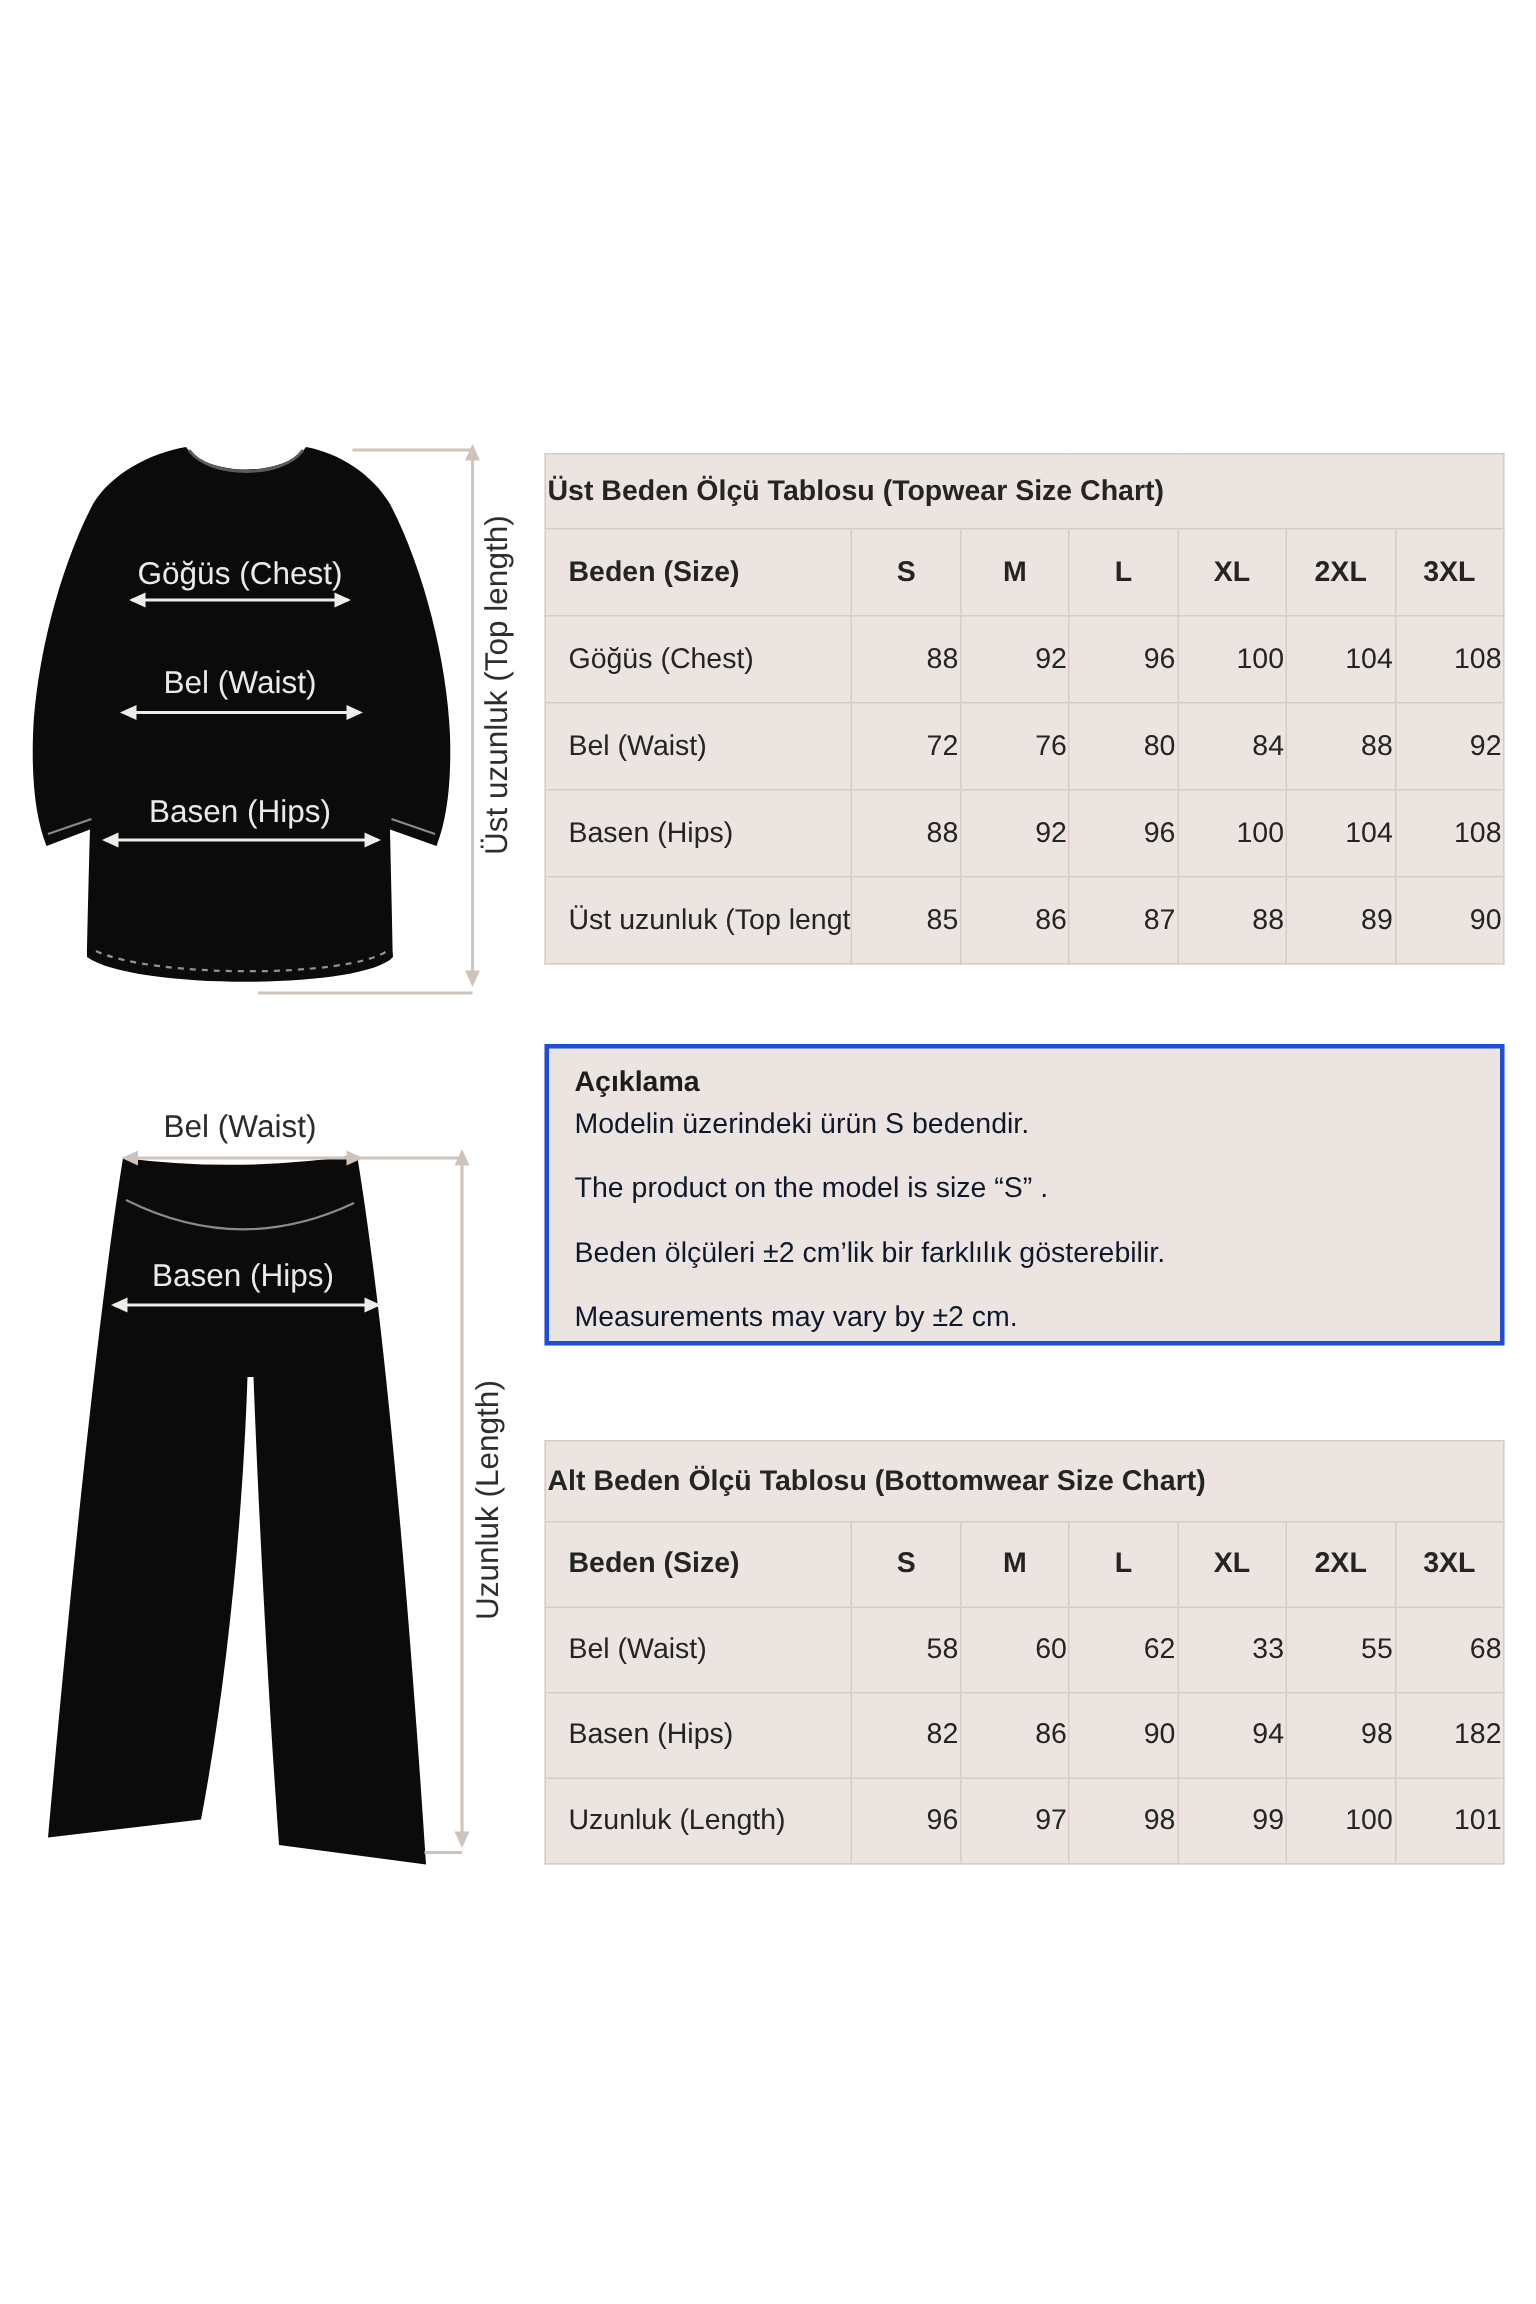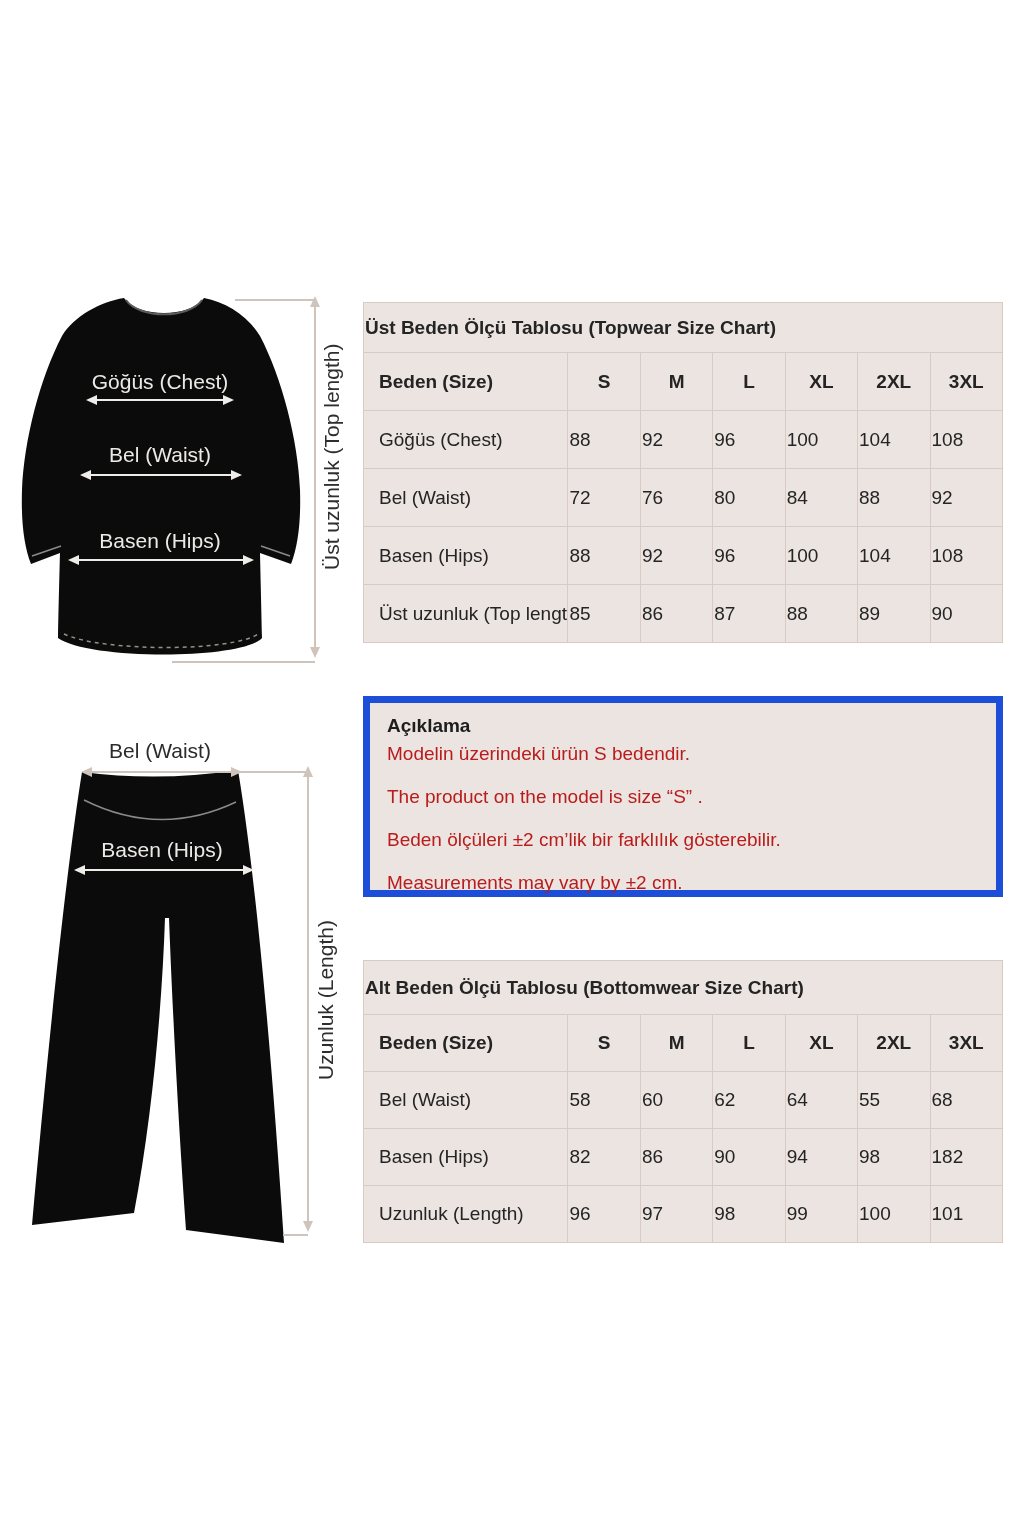--- a/index.html
+++ b/index.html
@@ -23,30 +23,30 @@
   }
   .topwear-table { top:302px; }
   .bottomwear-table { top:960px; }
   td.title-cell { height:47px; text-align:left; font-weight:bold; }
   .topwear-table tr.head-row td, .topwear-table tr.data-row td { height:55px; }
   .bottomwear-table td.title-cell { height:51px; }
   .bottomwear-table tr.head-row td, .bottomwear-table tr.data-row td { height:54px; }
   td.head-label, td.row-label { text-align:left; padding-left:15px;margin-top:40px; }
   td.head-size { text-align:center; font-weight:bold; }
   td.head-label { font-weight:bold; }
-  td.value-cell { text-align:left; font-size:20px; }
+  td.value-cell { text-align:right; font-size:20px; }
 
   
   .notes {
     position:absolute; left:363px; top:696px; width:640px; height:201px;
-    background:#ebe4e0; border:7px solid #1d4ed8; box-sizing:border-box;
+    background:#ebe4e0; border:3px solid #1d4ed8; box-sizing:border-box;
     padding:12px 17px 3px 17px;
   }
   .notes h3 { margin:0; font-size:19px; font-weight:bold; color:#1d1d1d; line-height:22px; }
-  .notes p  { margin:21px 0 0 0; font-size:19px; color:#b91c1c; line-height:22px; }
+  .notes p  { margin:21px 0 0 0; font-size:19px; color:#0f172a; line-height:22px; }
   .notes p:first-of-type { margin-top:6px; }
 
   
   .fig { position:absolute; }
   .fig-tunic { left:12px; top:290px; width:310px; height:385px; }
   .fig-pants { left:20px; top:738px; width:300px; height:512px; }
   svg text { font-family:"Liberation Sans", sans-serif; }
   .garment-label { fill:#eceae6; font-size:21px; }
   .pants-waist-label { fill:#2b2b2b; font-size:21px; }
   .vlabel {
@@ -249,21 +249,21 @@
       <td class="head-size">L</td>
       <td class="head-size">XL</td>
       <td class="head-size">2XL</td>
       <td class="head-size">3XL</td>
     </tr>
     <tr class="data-row">
       <td class="row-label">Bel (Waist)</td>
       <td class="value-cell">58</td>
       <td class="value-cell">60</td>
       <td class="value-cell">62</td>
-      <td class="value-cell">64</td>
+      <td class="value-cell">33</td>
       <td class="value-cell">55</td>
       <td class="value-cell">68</td>
     </tr>
     <tr class="data-row">
       <td class="row-label">Basen (Hips)</td>
       <td class="value-cell">82</td>
       <td class="value-cell">86</td>
       <td class="value-cell">90</td>
       <td class="value-cell">94</td>
       <td class="value-cell">98</td>

